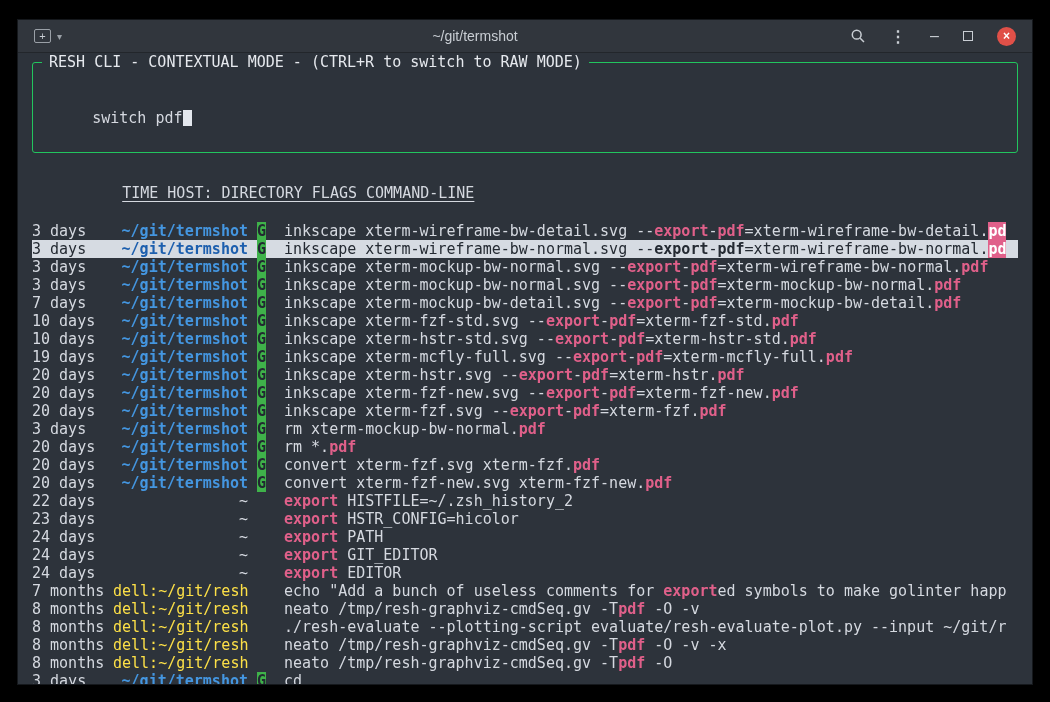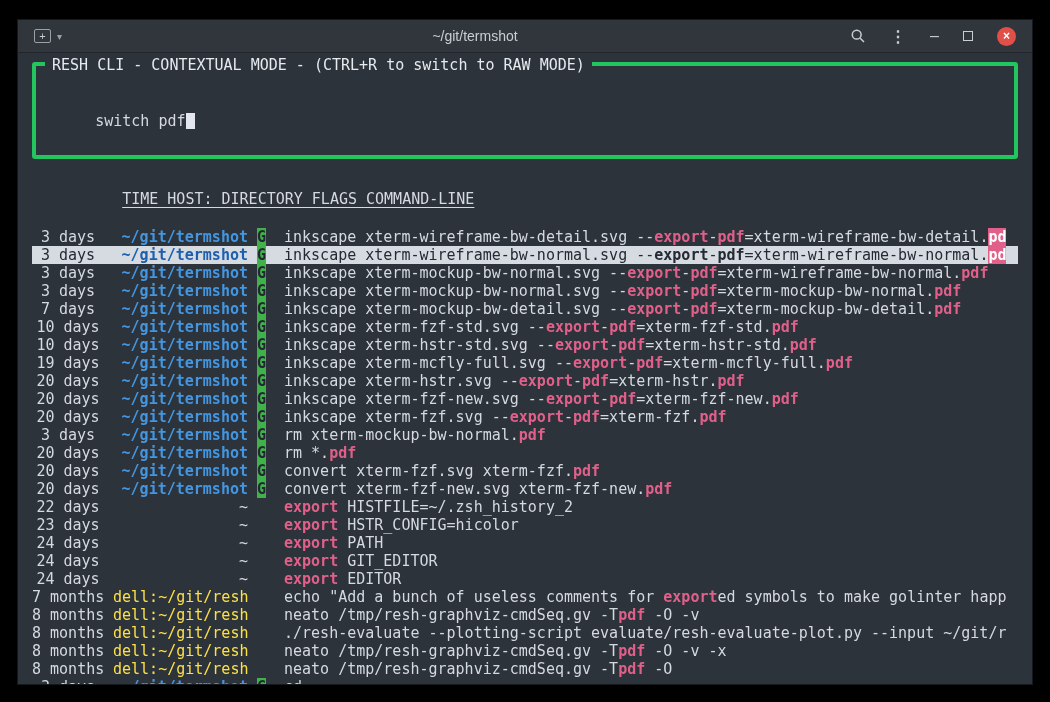--- a/index.html
+++ b/index.html
@@ -35,36 +35,36 @@
     align-items: center; justify-content: center; line-height: 1; }
 
   
   .term {
     flex: 1; padding: 0 14px; color: #d5d9e0; font-size: 15px; line-height: 18px;
     overflow: hidden; display: flex; flex-direction: column;
   }
   .term, .term span, .term div { white-space: pre; }
 
   .search-box {
-    margin-top: 9px; border: 4px solid #22c55e; border-radius: 3px;
+    margin-top: 9px; border: 1px solid #22c55e; border-radius: 3px;
     position: relative; padding: 10px 8px 7px 5px; flex: 0 0 auto;
   }
   .search-box-title {
     position: absolute; top: -10px; left: 9px; background: #2d333b;
     padding: 0 7px; color: #e6e9ee;
   }
   .cursor-block { display: inline-block; width: 9px; height: 16px; background: #e3e7ed; vertical-align: -3px; }
 
   .hdr { margin-top: 13px; padding-left: 36px; flex: 0 0 auto; }
   .hdr span { text-decoration: underline; text-underline-offset: 3px; }
 
   
   .rows { flex: 0 0 auto; margin-top: 2px; }
   .row { display: flex; height: 18px; overflow: hidden; }
-  .c-time { width: 72px; text-align: center; flex: 0 0 auto; }
+  .c-time { width: 72px; text-align: left; flex: 0 0 auto; }
   .c-dir  { width: 135px; margin-left: 9px; text-align: right; flex: 0 0 auto; }
   .c-flag { width: 9px; margin-left: 9px; flex: 0 0 auto; text-align: center; }
   .c-cmd  { margin-left: 18px; flex: 1; overflow: hidden; }
 
   .dir-local  { color: #4496e0; font-weight: bold; }
   .dir-remote { color: #fde047; }
   .dir-home   { color: #d5d9e0; }
   .flag-g { background: #3fb24a; color: #222831; font-weight: bold; }
 
   .seg-n  { }

